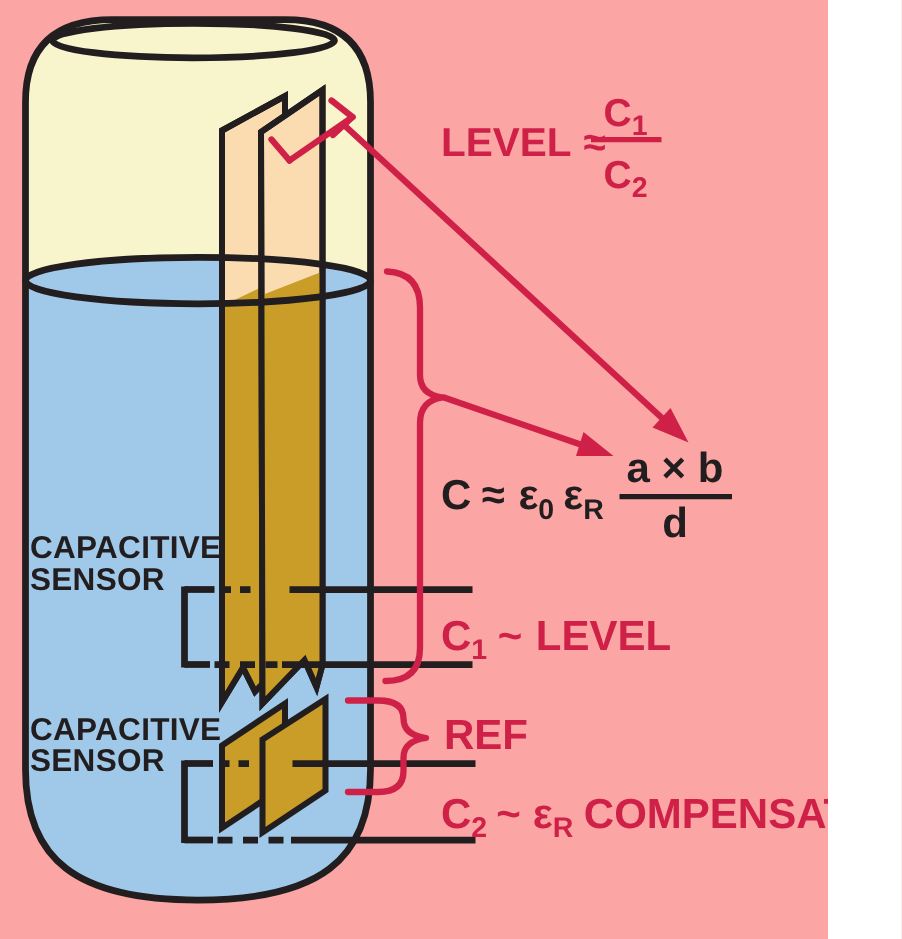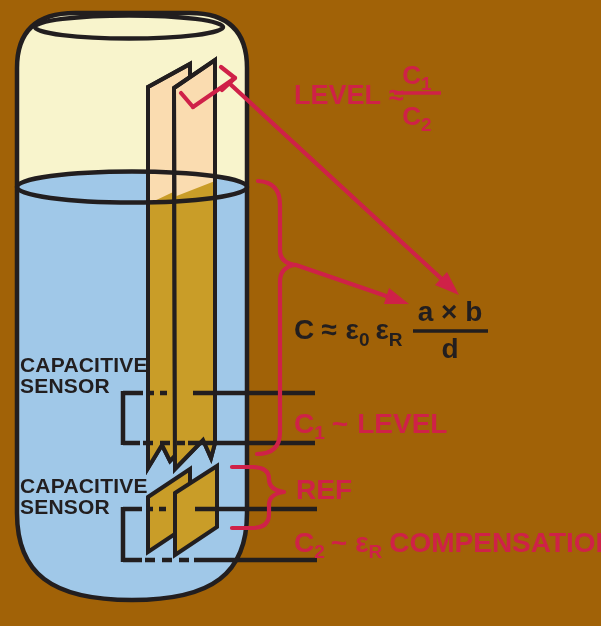--- a/index.html
+++ b/index.html
@@ -1,16 +1,16 @@
 <!DOCTYPE html>
 <html><head>
 <meta charset="utf-8">
 <style>
   html,body{margin:0;padding:0;background:#ffffff;}
-  .stage{position:relative;width:601px;height:626px;background:#a16207;overflow:hidden;}
+  .stage{position:relative;width:552px;height:626px;background:#fca5a5;overflow:hidden;}
   svg{display:block;}
   .t{font-family:"Liberation Sans","DejaVu Sans",sans-serif;font-weight:bold;}
   .t-black{fill:#221E1F;}
   .t-red{fill:#CF2148;}
   .f21{font-size:21px;letter-spacing:0.2px;}
   .f26{font-size:26px;}
   .f27{font-size:27px;}
   .f28{font-size:28px;}
   .sub{font-size:19px;}
   .outline{stroke:#221E1F;stroke-width:4.5;fill:none;stroke-linejoin:round;}

